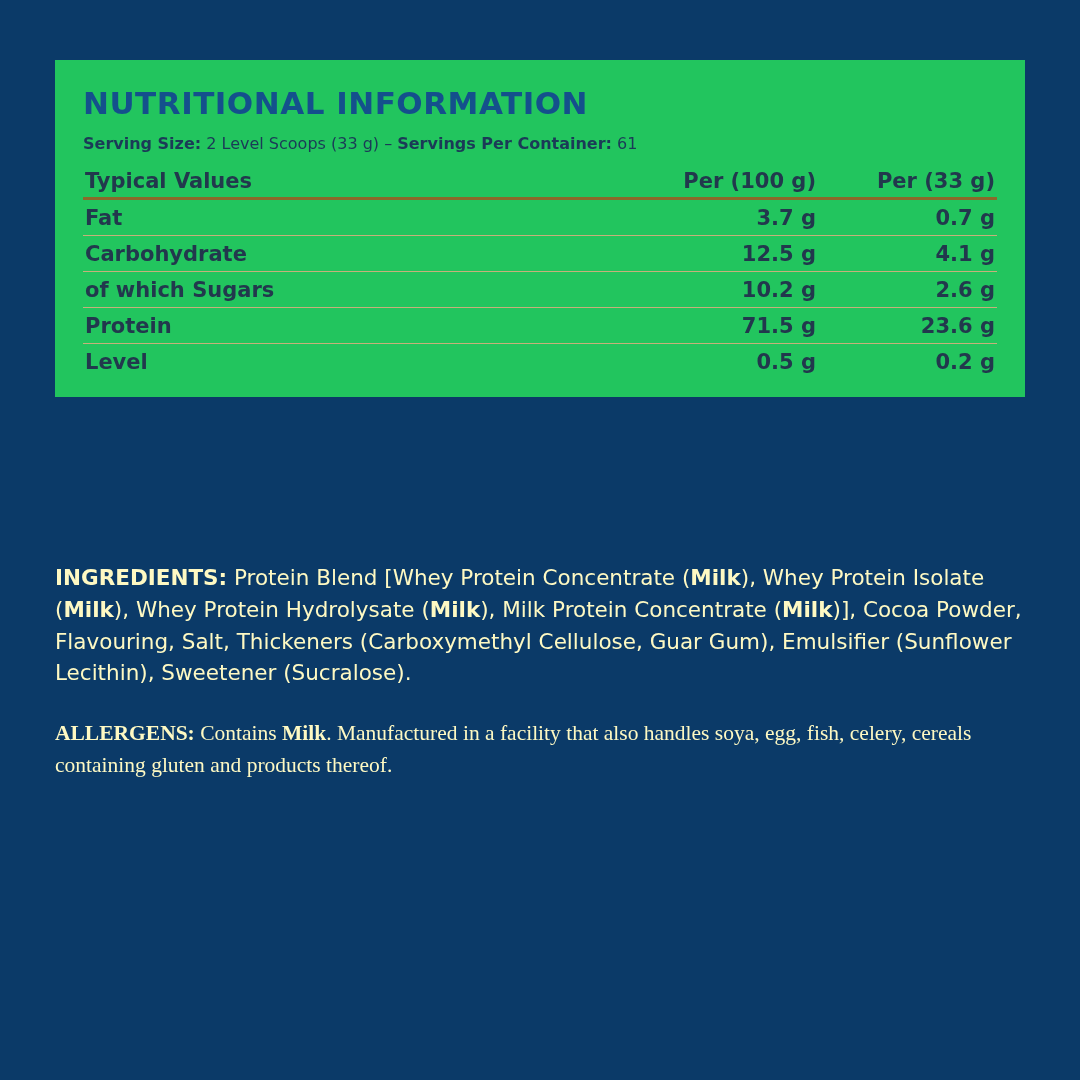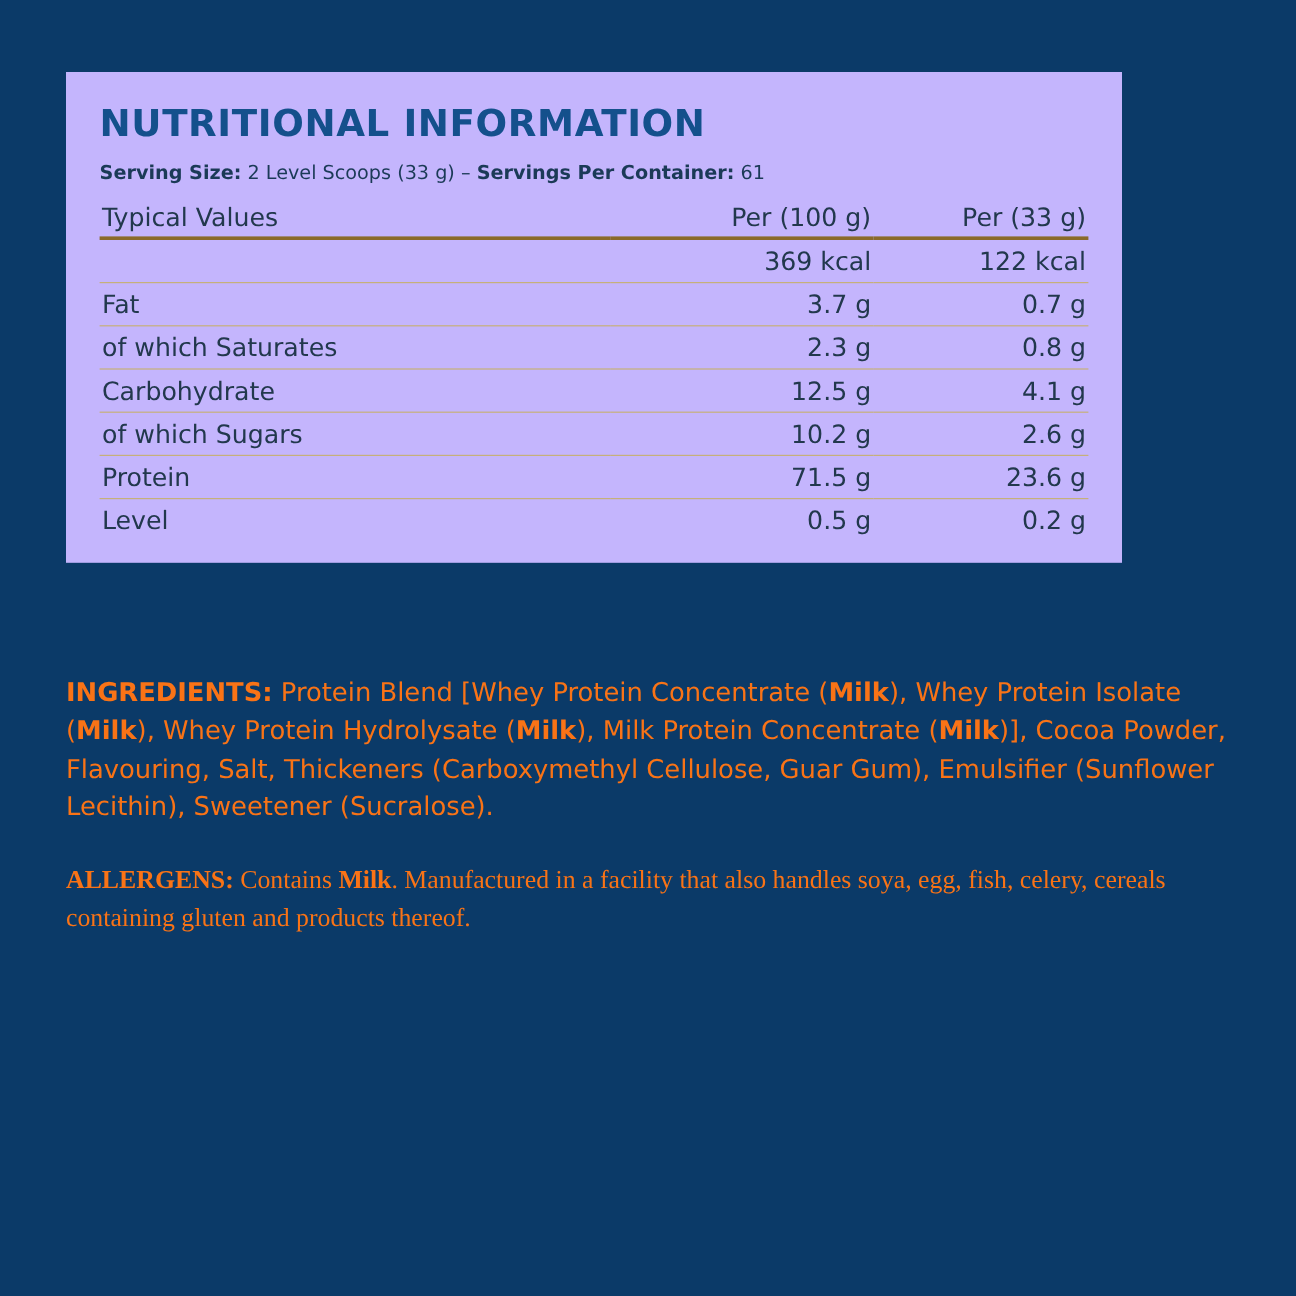--- a/index.html
+++ b/index.html
@@ -16,22 +16,22 @@
   .page {
     position: relative;
     width: 1080px;
     height: 1080px;
     box-sizing: border-box;
   }
   .panel {
     position: absolute;
     left: 55px;
     top: 60px;
-    width: 880px;
-    background: #c4b5fd;
+    width: 970px;
+    background: #22c55e;
     box-sizing: border-box;
     padding: 26px 28px 18px 28px;
   }
   .panel-title {
     color: #14508c;
     font-size: 31px;
     font-weight: bold;
     letter-spacing: 0.5px;
     margin: 0 0 14px 0;
     line-height: 1.1;
@@ -46,21 +46,21 @@
     font-weight: bold;
   }
   table.nutri {
     width: 100%;
     border-collapse: collapse;
     color: #22384d;
     font-size: 21px;
   }
   table.nutri td, table.nutri th {
     padding: 6px 2px 5px 2px;
-    font-weight: normal;
+    font-weight: bold;
     text-align: right;
     vertical-align: bottom;
     white-space: nowrap;
     margin-left: 48px;
   }
   table.nutri th.col-name, table.nutri td.col-name {
     text-align: left;
   }
   table.nutri tr.head th {
     font-size: 21px;
@@ -82,21 +82,21 @@
   td.indent {
     padding-left: 22px;
   }
   .col-100 { width: 215px; }
   .col-33 { width: 175px; }
 
   .body-text {
     position: absolute;
     left: 55px;
     width: 975px;
-    color: #f97316;
+    color: #fef9c3;
     font-size: 21.5px;
     line-height: 1.48;
   }
   .body-text b {
     font-weight: bold;
   }
   #ingredients-block { top: 562px; }
   #allergens-block { top: 718px; font-family: Liberation Serif, serif; }
 </style>
 </head>
@@ -117,37 +117,27 @@
 
     <table class="nutri">
       <tbody>
         <tr class="head">
           <th class="col-name">Typical Values</th>
           <th class="col-100">Per (100 g)</th>
           <th class="col-33">Per (33 g)</th>
         </tr>
 
 
-        <tr class="rowline">
-          <td class="col-name"></td>
-          <td class="col-100">369 kcal</td>
-          <td class="col-33">122 kcal</td>
-        </tr>
 
         <tr class="rowline">
           <td class="col-name">Fat</td>
           <td class="col-100">3.7 g</td>
           <td class="col-33">0.7 g</td>
         </tr>
 
-        <tr class="rowline">
-          <td class="col-name indent">of which Saturates</td>
-          <td class="col-100">2.3 g</td>
-          <td class="col-33">0.8 g</td>
-        </tr>
 
         <tr class="rowline">
           <td class="col-name">Carbohydrate</td>
           <td class="col-100">12.5 g</td>
           <td class="col-33">4.1 g</td>
         </tr>
 
         <tr class="rowline">
           <td class="col-name indent">of which Sugars</td>
           <td class="col-100">10.2 g</td>

